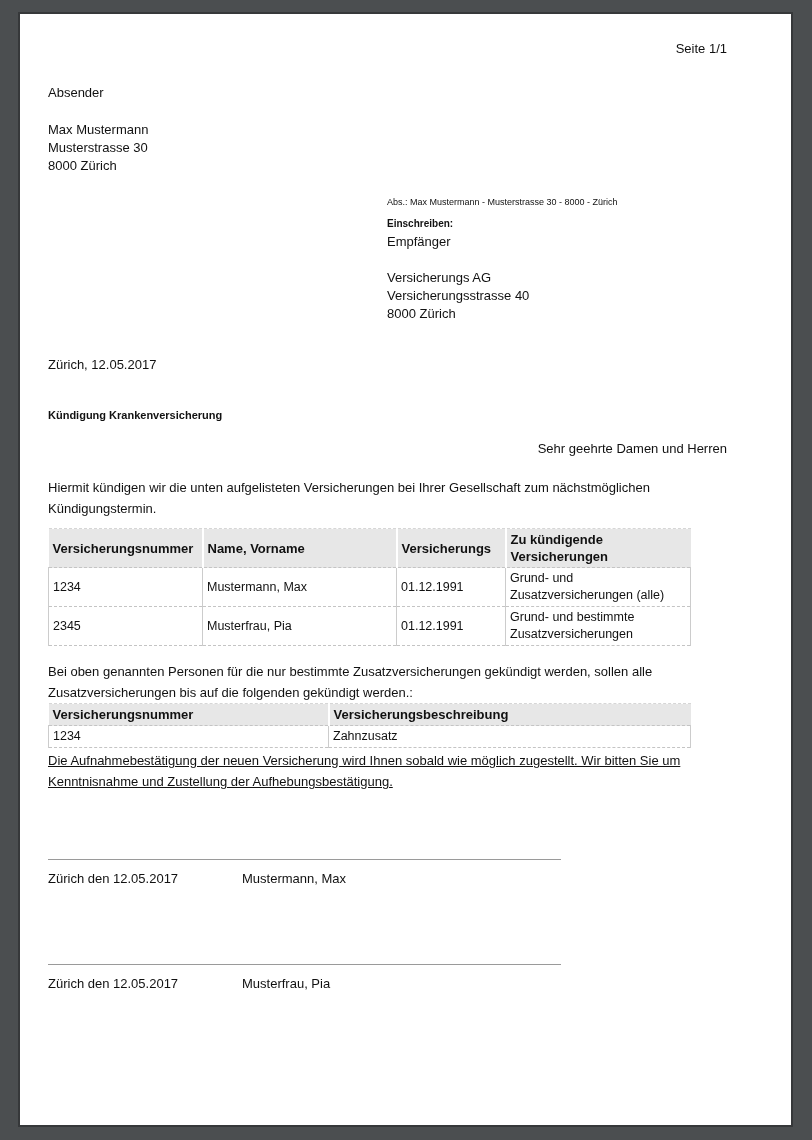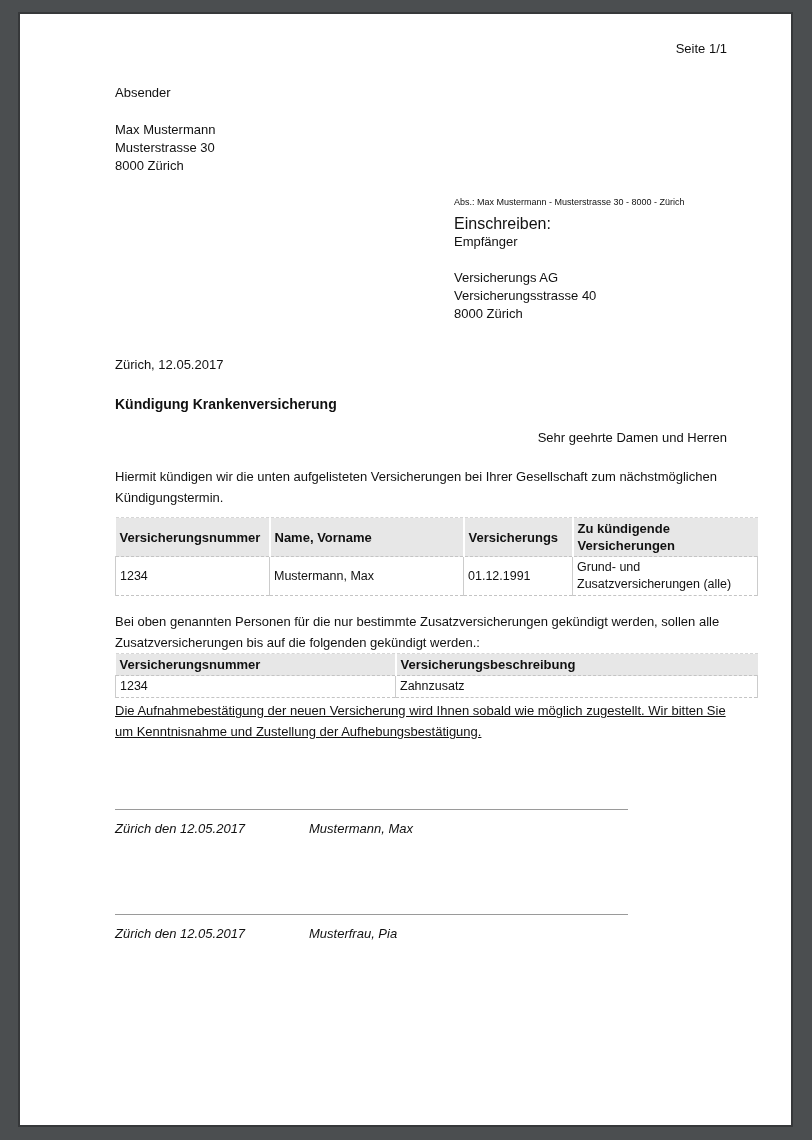--- a/index.html
+++ b/index.html
@@ -13,35 +13,35 @@
     width:812px; height:1140px;
     background:var(--frame,#4b4e50);
     overflow:hidden;
   }
   .page {
     position:absolute; left:18px; top:12px;
     width:775px; height:1115px;
     box-sizing:border-box;
     background:var(--page_bg,#ffffff);
     border:2px solid #36383a;
-    padding:27px 64px 0 95px;
+    padding:27px 64px 0 28px;
     font-size:13px;
     line-height:16px;
   }
   .seite { text-align:right; line-height:16px; }
   .label-absender { margin-top:28px; line-height:16px; }
   .sender-block { margin-top:20px; }
   .addr-line { line-height:18px; }
   .recipient { margin-left:339px; margin-top:22px; }
   .abs-line { font-size:9px; font-weight:normal; line-height:11px; }
-  .einschreiben { font-weight:normal; font-size:16px; margin-top:7px; line-height:18px; }
+  .einschreiben { font-weight:bold; font-size:10px; margin-top:7px; line-height:18px; }
   .empfaenger { line-height:18px; }
   .recipient-addr { margin-top:18px; }
   .date-line { text-align:left; margin-top:34px; line-height:16px; }
-  .subject { font-weight:bold; font-size:14px; margin-top:23px; line-height:16px; }
+  .subject { font-weight:bold; font-size:11px; margin-top:34px; line-height:16px; }
   .salutation { margin-top:18px; line-height:16px;text-align:right; }
   .para { margin:20px 0 9px 0; line-height:21px; }
   .para.mid { margin:15px 0 0 0; }
   .para.closing { margin:2px 0 0 0;text-decoration:underline; }
 
   table { border-collapse:collapse; table-layout:fixed; width:642px; }
   th {
     background:var(--table_header_bg,#e7e7e7);
     text-align:left; font-size:13px; font-weight:bold;
     padding:2px 4px; line-height:17px; vertical-align:middle;
@@ -51,21 +51,21 @@
   }
   th:last-child { border-right:none; }
   td {
     font-size:12.5px; padding:2px 4px; line-height:17px; vertical-align:middle;
     border-right:1px solid var(--table_border,#cccccc);
     border-bottom:1px dashed #c4c4c4;
   }
   td:first-child { border-left:1px solid var(--table_border,#cccccc); }
   td:last-child { border-right:1px solid var(--table_border,#cccccc); }
 
-  .sig { margin-top:67px; width:513px;font-style:italic; }
+  .sig { margin-top:67px; width:513px; }
   .sig.second { margin-top:77px; }
   .sig-line { border-top:1px solid #9a9a9a; height:0; }
   .sig-row { display:flex; margin-top:11px; line-height:16px; }
   .sig-row .pd { width:194px; flex:0 0 auto; }
 </style>
 </head>
 <body>
 
 <div class="viewer">
   <div class="page">
@@ -114,20 +114,26 @@
           <th>Zu kündigende Versicherungen</th>
         </tr>
       </thead>
       <tbody>
         <tr>
           <td>1234</td>
           <td>Mustermann, Max</td>
           <td>01.12.1991</td>
           <td>Grund- und Zusatzversicherungen (alle)</td>
         </tr>
+        <tr>
+          <td>2345</td>
+          <td>Musterfrau, Pia</td>
+          <td>01.12.1991</td>
+          <td>Grund- und bestimmte Zusatzversicherungen</td>
+        </tr>
       </tbody>
     </table>
 
     <p class="para mid">Bei oben genannten Personen für die nur bestimmte Zusatzversicherungen gekündigt werden, sollen alle Zusatzversicherungen bis auf die folgenden gekündigt werden.:</p>
 
     <table>
       <colgroup>
         <col style="width:280px">
           <col style="width:362px">
       </colgroup>

